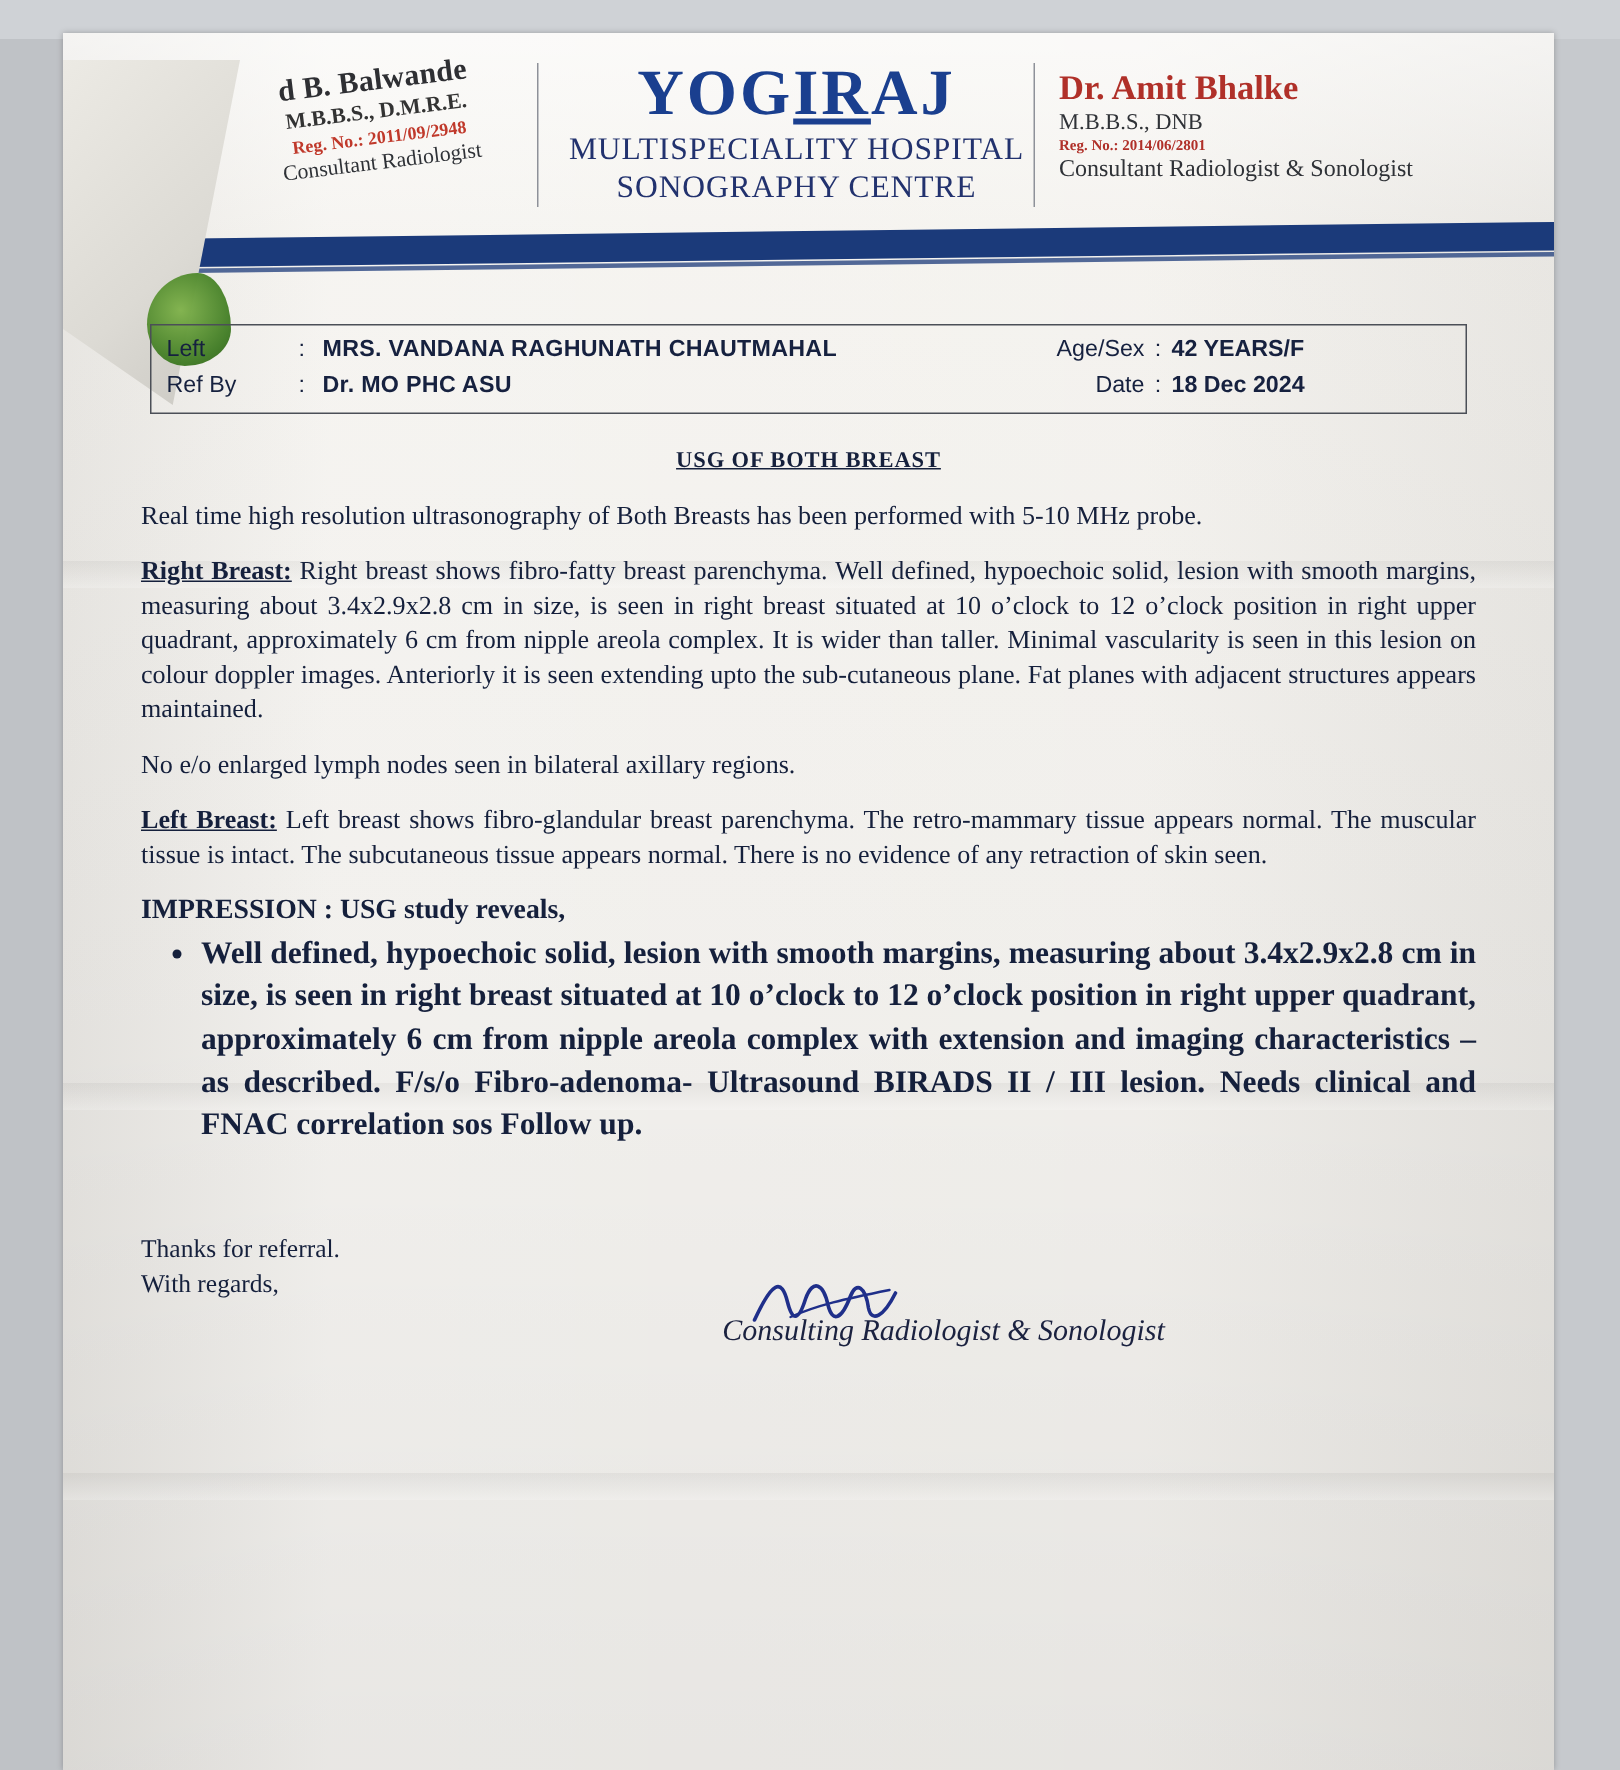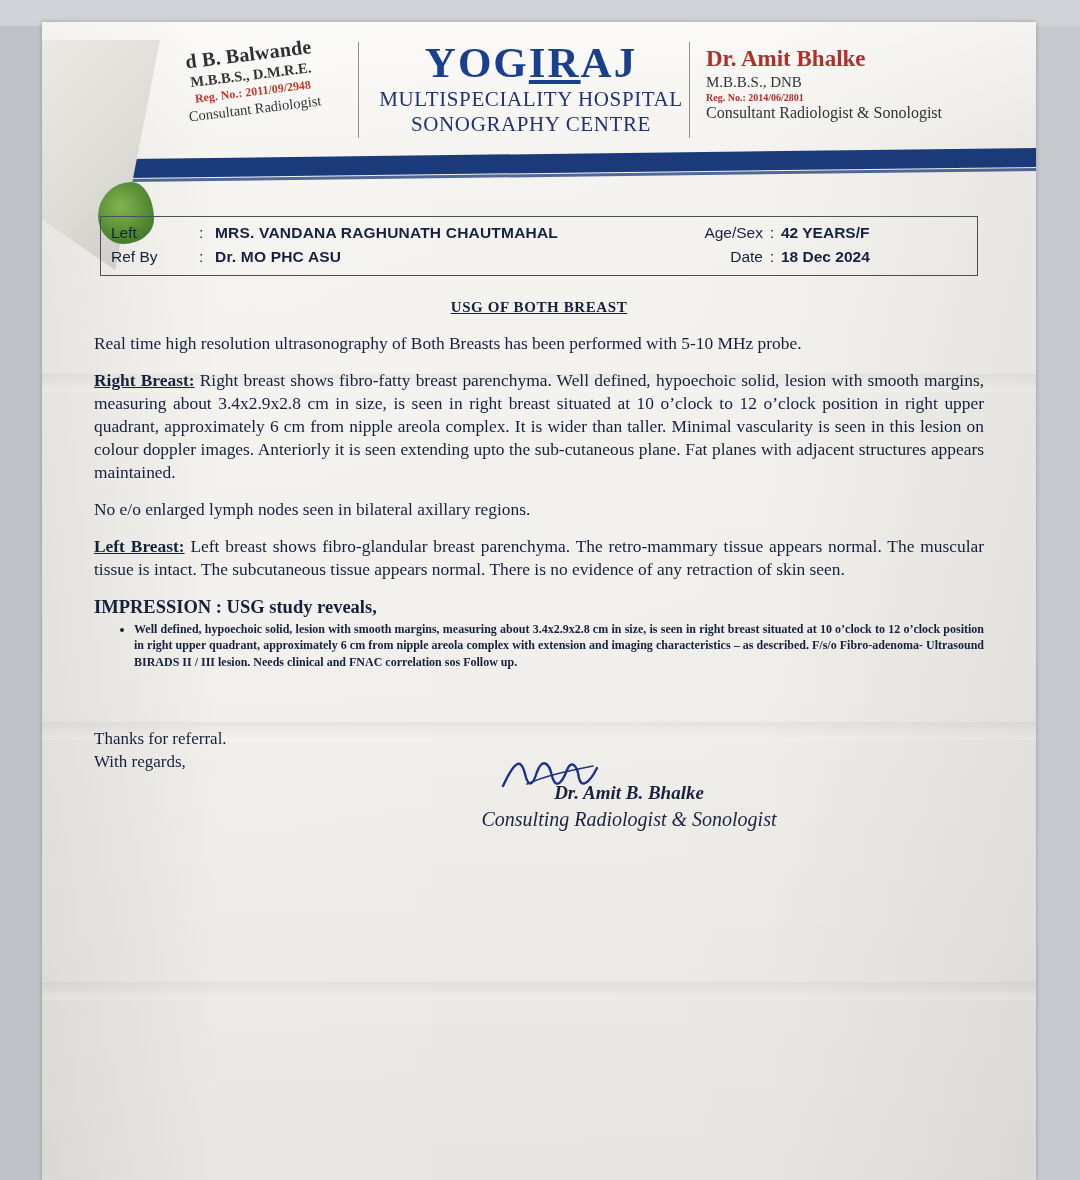--- a/index.html
+++ b/index.html
@@ -297,21 +297,21 @@
     font-weight: bold;
     font-size: 18.5px;
     margin-bottom: 2px;
   }
   ul.impression {
     margin: 0 0 0 18px;
     padding-left: 22px;
   }
   ul.impression li {
     font-weight: bold;
-    font-size: 12px;
+    font-size: 21px;
     line-height: 1.36;
     text-align: justify;
   }
   .thanks {
     margin-top: 58px;
     font-size: 17px;
     line-height: 1.35;
   }
   .sign-block {
     margin-top: 6px;
@@ -428,19 +428,18 @@
       <div class="thanks">
         <div>Thanks for referral.</div>
         <div>With regards,</div>
       </div>
 
       <div class="sign-block">
         <svg class="sign-scribble" viewBox="0 0 120 40">
           <path d="M6,32 C18,6 24,4 28,20 C31,32 35,34 40,18 C45,4 52,8 55,22 C58,34 64,32 70,16 C74,6 80,10 82,24 C84,34 92,30 100,14" fill="none" stroke="#1f2f8a" stroke-width="2.4" stroke-linecap="round"></path>
           <path d="M30,30 C48,22 66,18 96,12" fill="none" stroke="#1f2f8a" stroke-width="1.6" stroke-linecap="round"></path>
         </svg>
-        <div class="sign-name">Dr. Amit B. Bhalke</div>
         <div class="sign-role">Consulting Radiologist &amp; Sonologist</div>
       </div>
     </div>
 
   </div>
 </div>
 
 </body></html>

